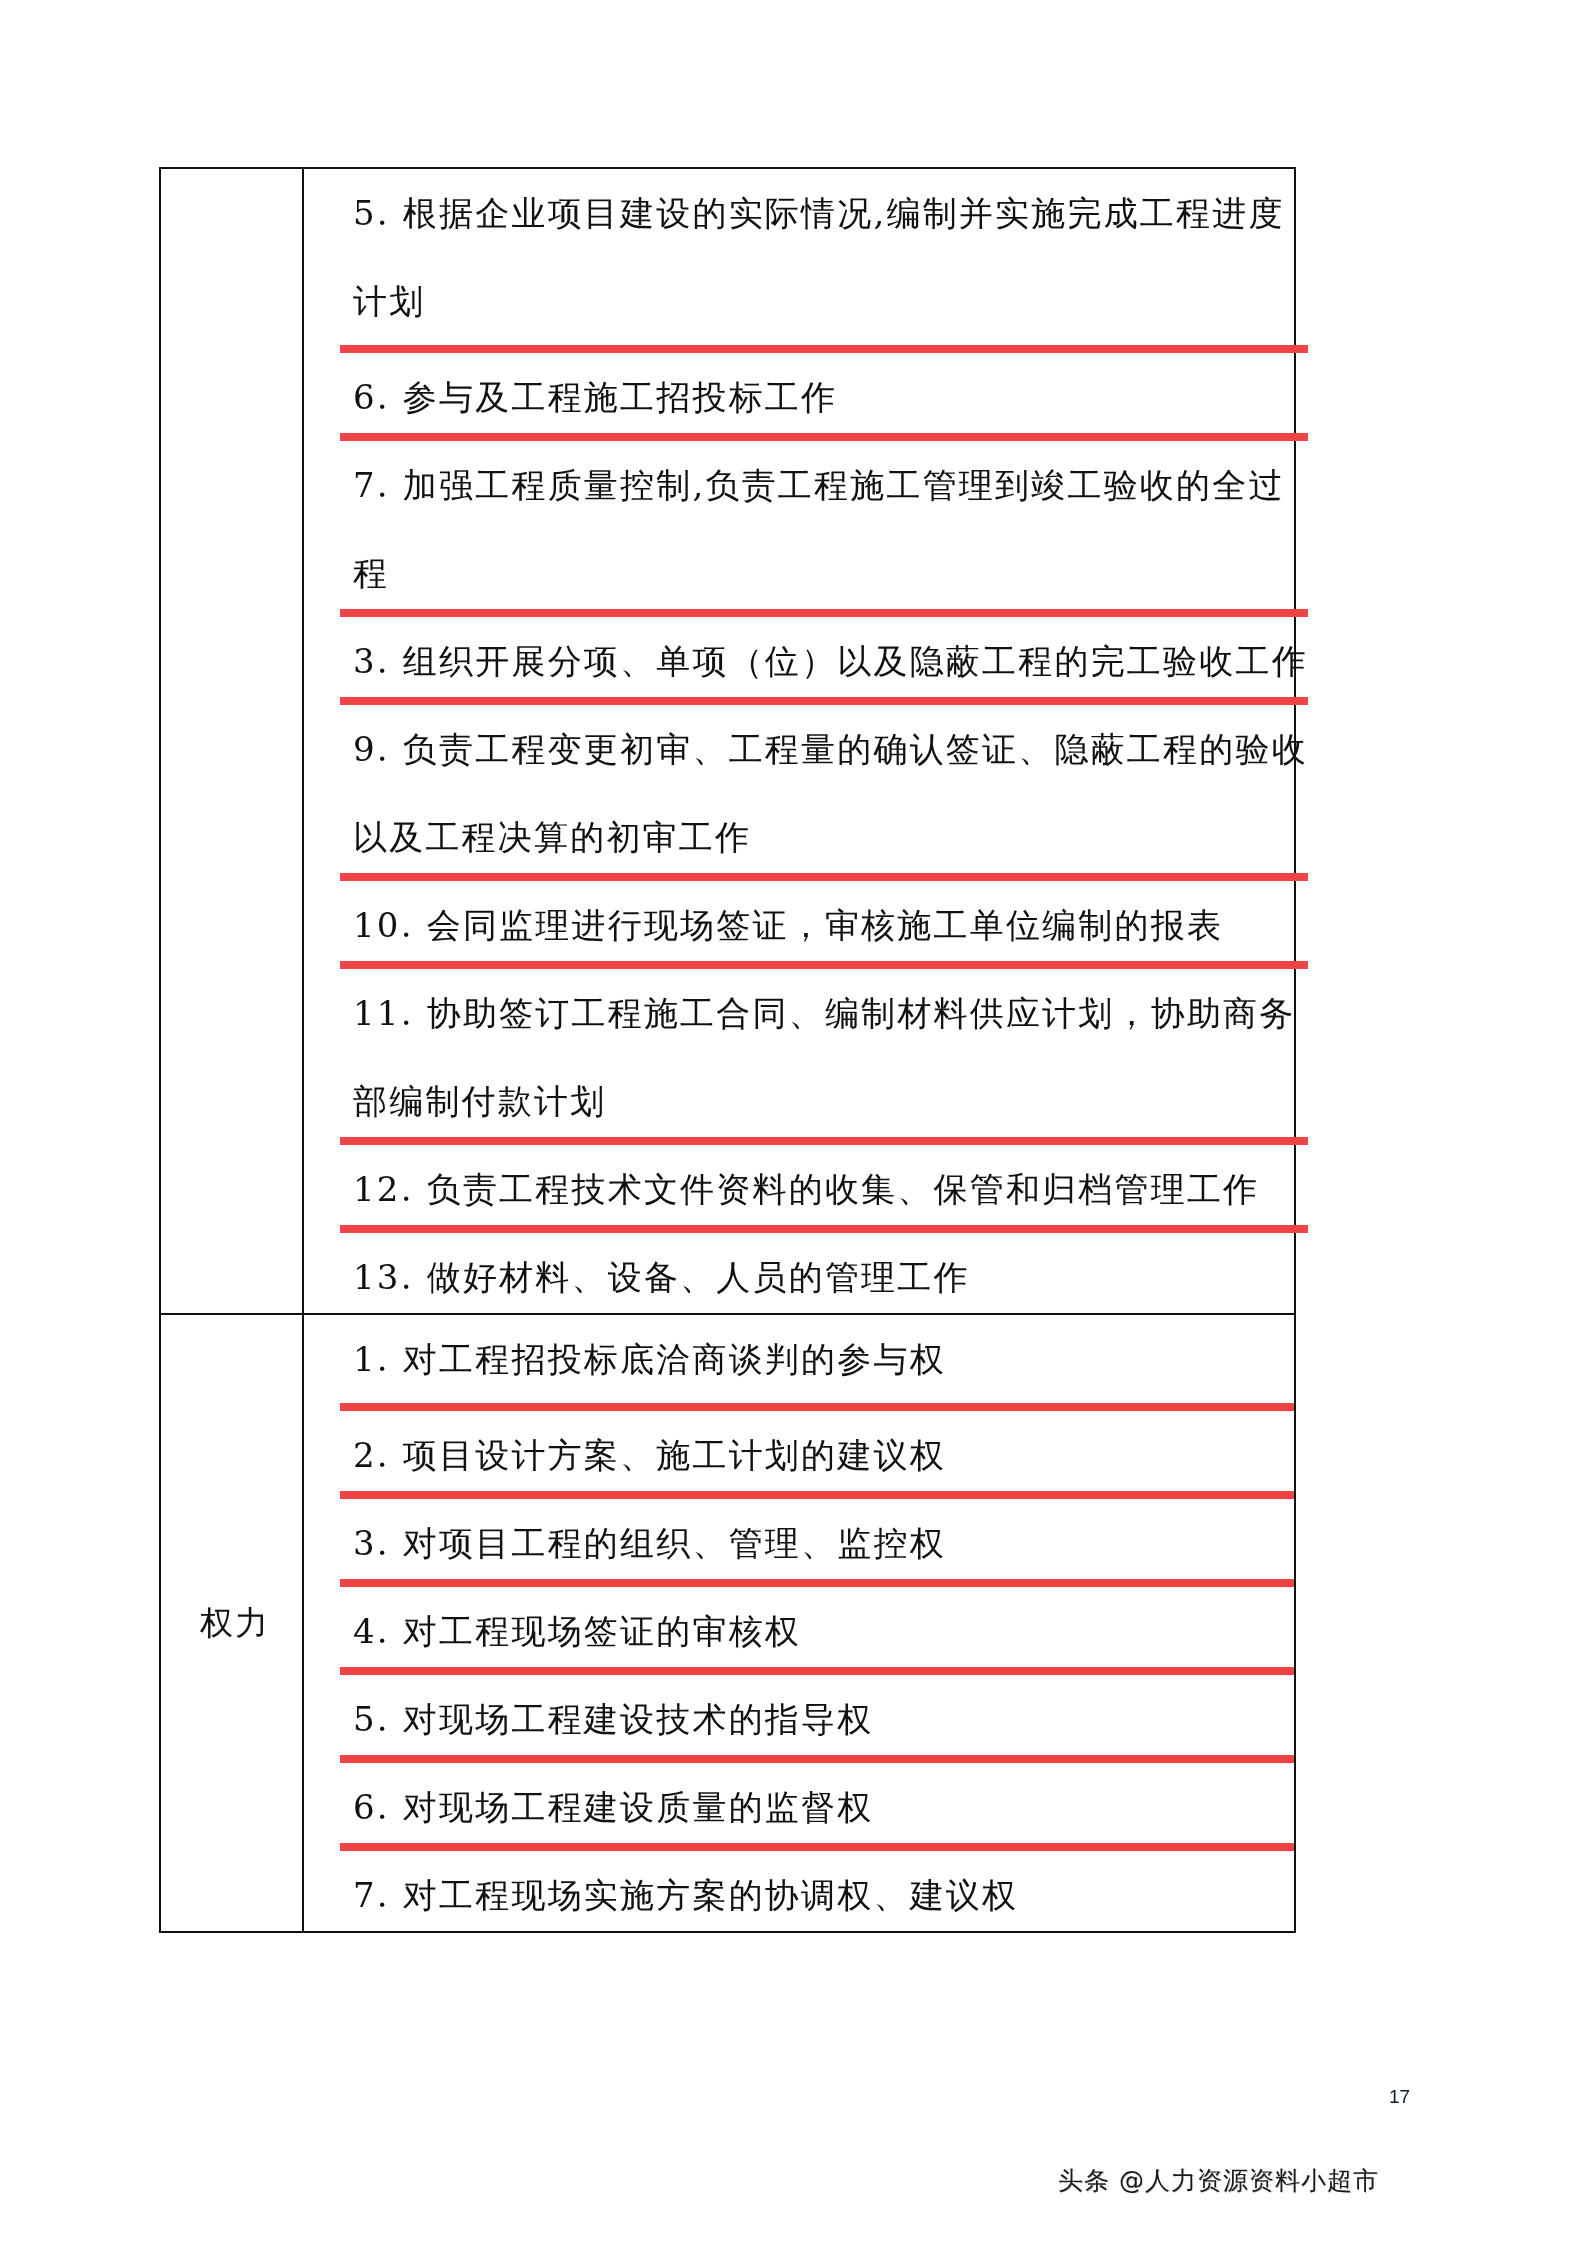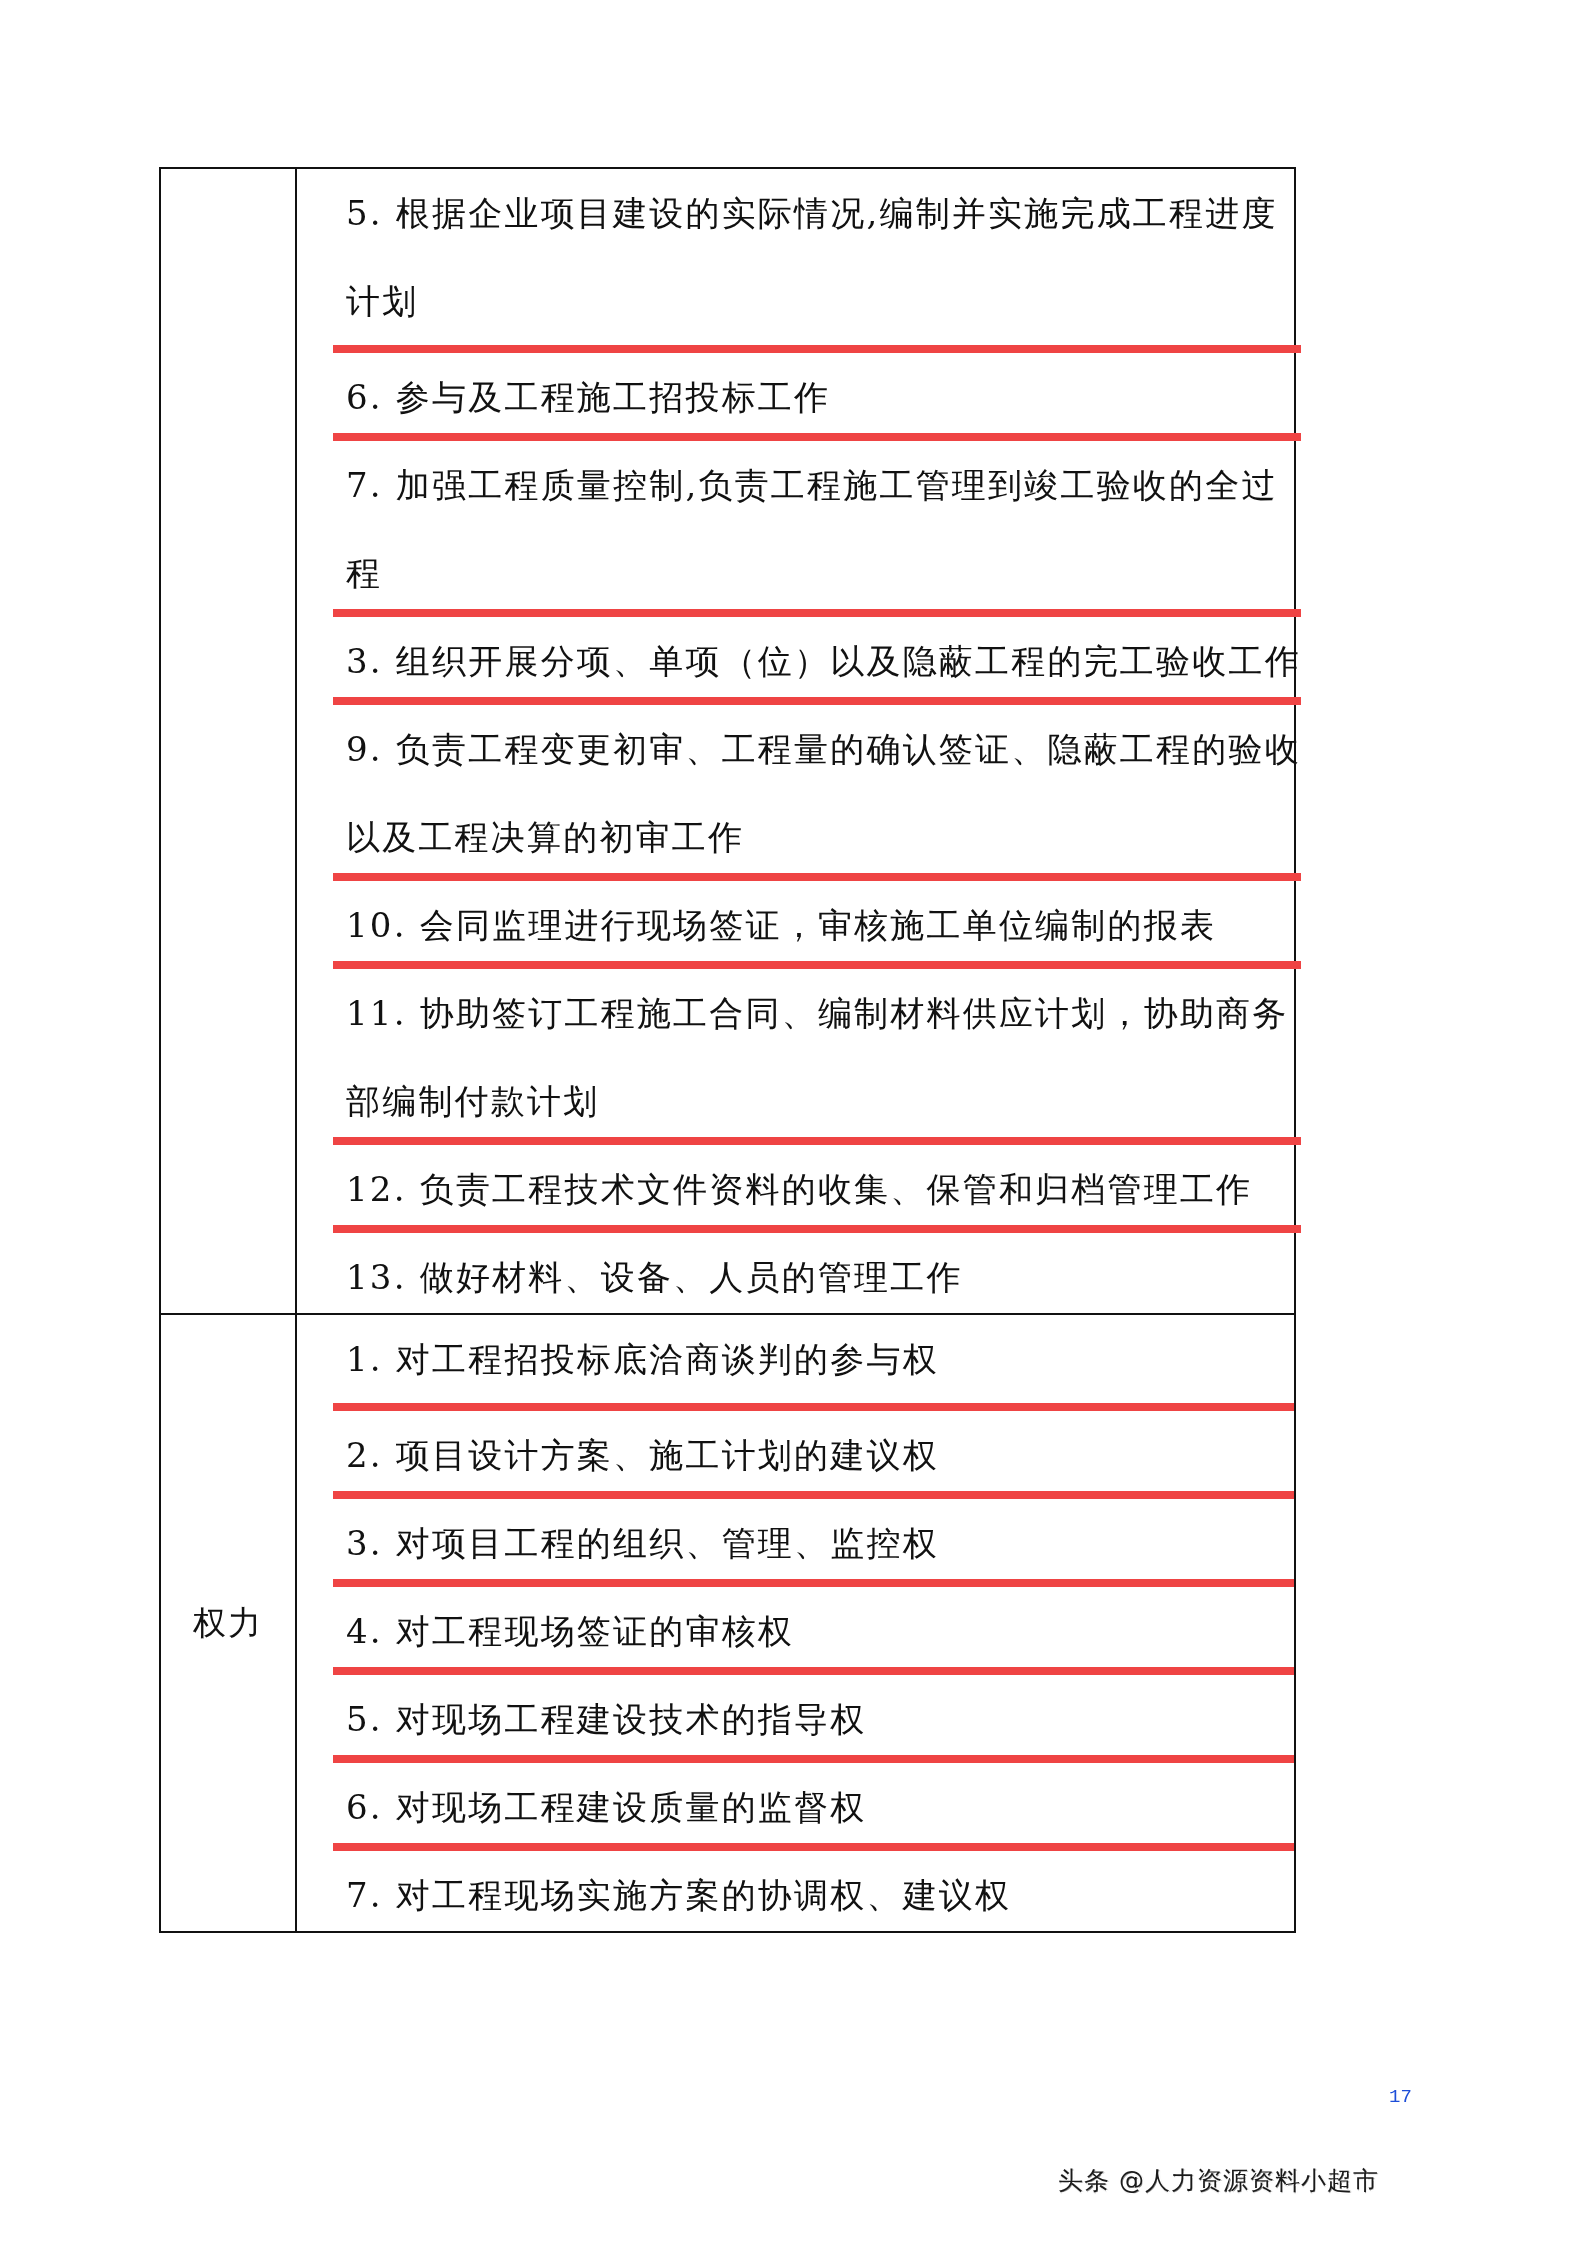--- a/index.html
+++ b/index.html
@@ -4,28 +4,28 @@
 <style>
   html, body { margin: 0; padding: 0; background: #ffffff; }
   body { width: 1587px; height: 2245px; position: relative; overflow: hidden;
          font-family: "DejaVu Serif", "Liberation Serif", serif; color: #111111; }
   .tbl { position: absolute; left: 159px; top: 167px; width: 1137px;
          border: 2px solid #111; box-sizing: border-box; }
   .section { display: flex; border-top: 2px solid #111; }
   .section:first-child { border-top: none; }
   .label-col { width: 134px; flex: none; border-right: 2px solid #111;
                display: flex; align-items: center; justify-content: center;
-               font-size: 33px; letter-spacing: 2px; }
+               font-size: 33px; letter-spacing: 2px; padding-left: 7px; }
   .items-col { flex: 1; padding-left: 36px; }
   .row { border-top: 8px solid #ef4444; box-sizing: border-box; padding-left: 13px; }
   .row:first-child { border-top: none; }
   .line { height: 88px; line-height: 88px; font-size: 34px; letter-spacing: 2.2px; white-space: nowrap; }
   .row.single { height: 88px; }
   .row.double { height: 176px; }
-  .page-num { position: absolute; left: 1389px; top: 2086px; font-family: Liberation Mono, monospace; font-size: 19px; color: #1d4ed8; }
+  .page-num { position: absolute; left: 1389px; top: 2086px; font-family: Liberation Sans, sans-serif; font-size: 19px; color: #0f172a; }
   .watermark { position: absolute; left: 1058px; top: 2164px; font-family: "DejaVu Sans", "Liberation Sans", sans-serif;
                font-size: 25px; color: #1a1a1a; letter-spacing: 1px;
                text-shadow: 2px 2px 0 #ffffff, -1px -1px 0 #ffffff, 1px 1px 1px #888; }
 </style>
 </head>
 <body>
 
 <div class="tbl">
   <div class="section">
     <div class="label-col"></div>

